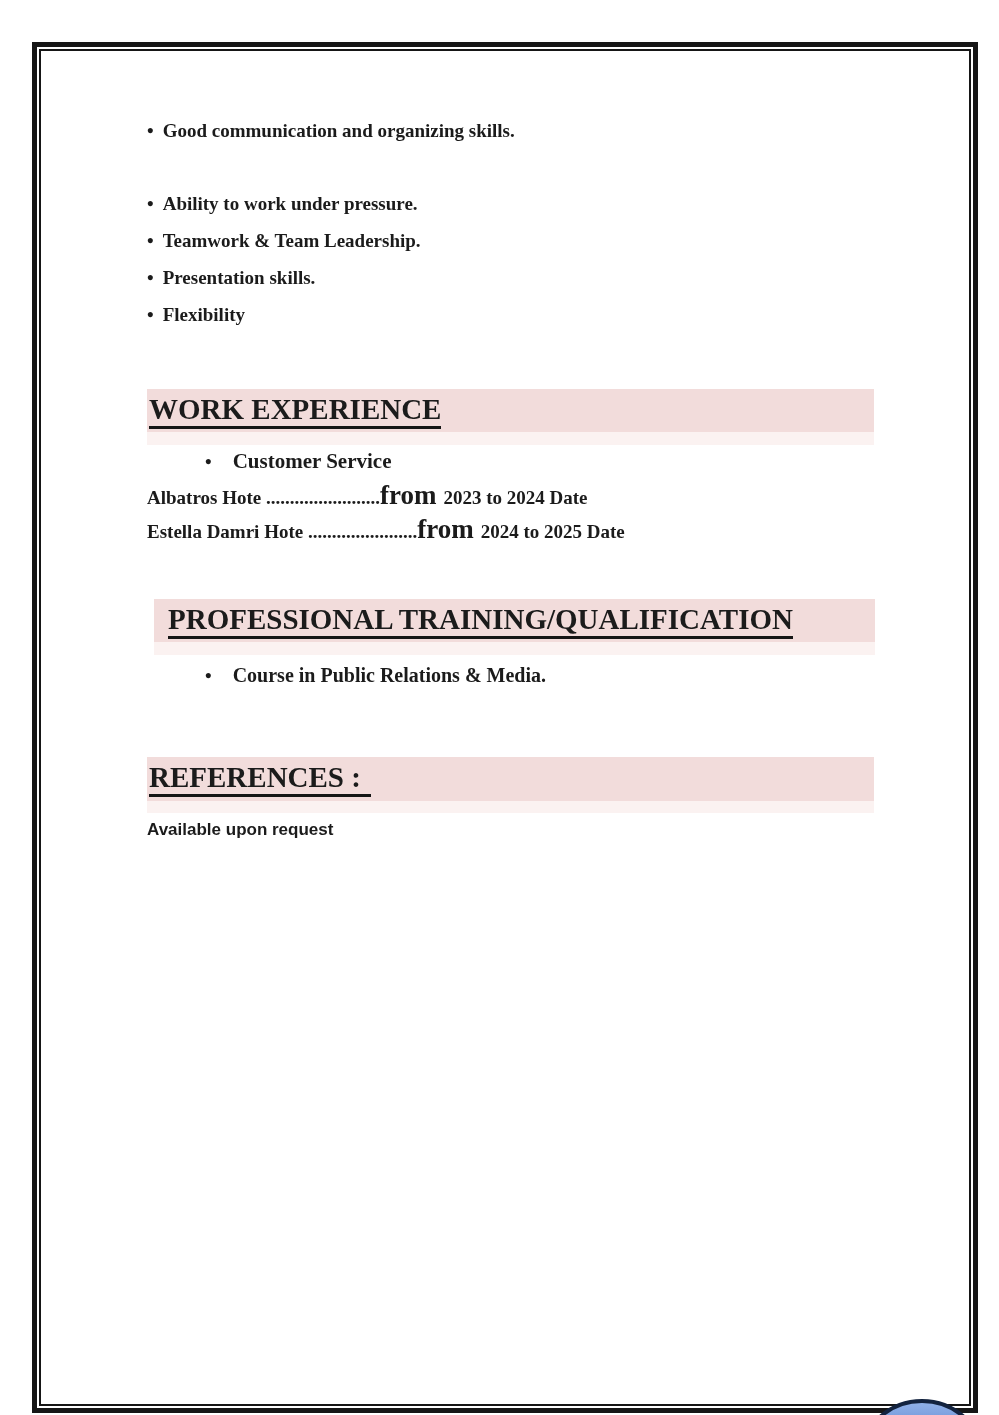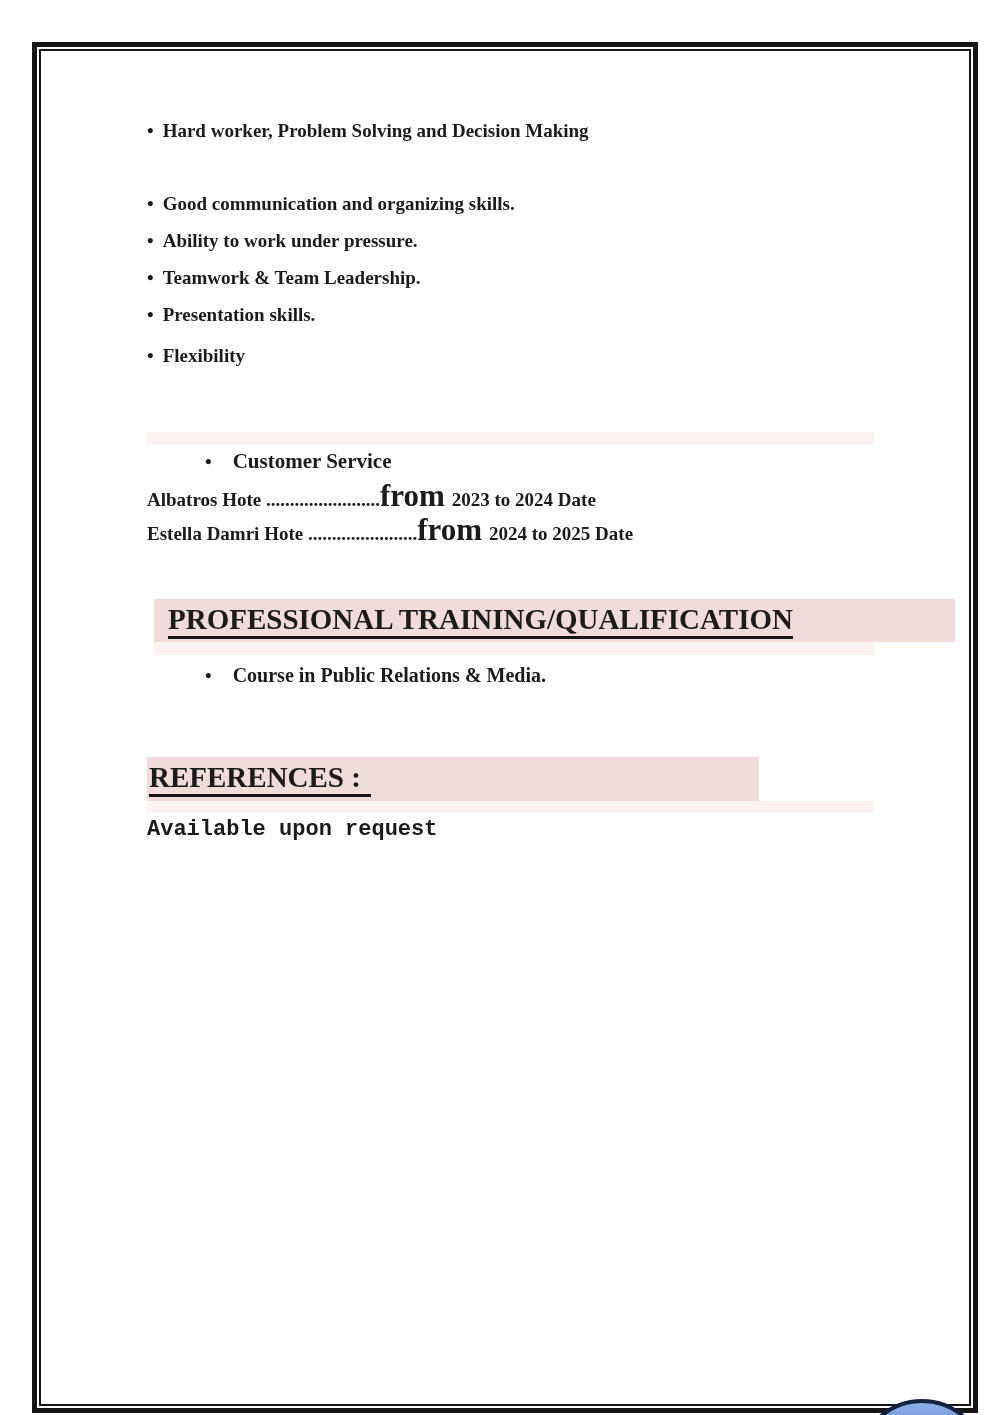--- a/index.html
+++ b/index.html
@@ -39,22 +39,22 @@
     background:#f2dcdb;
     display:flex;align-items:center;
     box-sizing:border-box;
   }
   .band .heading-text{
     font-weight:bold;font-size:29px;line-height:32px;
     border-bottom:3px solid #151515;padding-bottom:1px;
     white-space:nowrap;
   }
   .band-work{left:147px;top:389px;width:727px;padding-left:2px;}
-  .band-pro{left:154px;top:599px;width:801px;padding-left:14px;}
-  .band-ref{left:147px;top:757px;width:612px;height:44px;padding-left:2px;}
+  .band-pro{left:154px;top:599px;width:721px;padding-left:14px;}
+  .band-ref{left:147px;top:757px;width:727px;height:44px;padding-left:2px;}
   .band-ref .heading-text{padding-right:10px;}
   .band-shadow{
     position:absolute;background:#fbf2f1;
   }
   .shadow-work{left:147px;top:432px;width:727px;height:13px;}
   .shadow-pro{left:154px;top:642px;width:721px;height:13px;}
   .shadow-ref{left:147px;top:801px;width:727px;height:12px;}
   
   .sub-bullet{
     position:absolute;left:205px;
@@ -63,27 +63,27 @@
   .sub-bullet::before{content:"\2022";font-size:19px;margin-right:21px;}
   .role-bullet{top:448px;font-size:21px;line-height:26px;}
   .course-bullet{top:663px;font-size:20px;line-height:25px;}
   
   .entry{
     position:absolute;left:147px;
     font-weight:bold;font-size:19px;line-height:27px;white-space:nowrap;
   }
   .entry-1{top:482px;}
   .entry-2{top:516px;}
-  .entry .from-word{font-size:31px;}
+  .entry .from-word{font-size:27px;}
   .entry .period{margin-left:7px;}
   
   .ref-note{
     position:absolute;left:147px;top:819px;
-    font-family:Liberation Mono, monospace;
-    font-weight:bold;font-size:22px;line-height:21px;
+    font-family:Liberation Sans, sans-serif;
+    font-weight:bold;font-size:17px;line-height:21px;
   }
   
   .corner-ellipse{
     position:absolute;left:857px;top:1399px;width:130px;height:130px;
     border-radius:50%;
     border:4px solid #13233f;
     background:linear-gradient(180deg,#8fb0e8 0%,#5b83cd 30%,#2f55a0 100%);
     box-sizing:border-box;
     z-index:5;
   }
@@ -91,28 +91,30 @@
 </head>
 <body>
 
 <div class="page">
 
   <div class="frame-outer">
     <div class="frame-inner"></div>
   </div>
 
   <ul class="skills">
-    <li>Hard worker, Problem Solving and Decision Making</li>
     <li>Good communication and organizing skills.</li>
     <li>Ability to work under pressure.</li>
     <li>Teamwork &amp; Team Leadership.</li>
     <li>Presentation skills.</li>
     <li>Flexibility</li>
   </ul>
 
+  <div class="band band-work">
+    <span class="heading-text">WORK EXPERIENCE</span>
+  </div>
   <div class="band-shadow shadow-work"></div>
 
   <div class="sub-bullet role-bullet"><span>Customer Service</span></div>
 
   <div class="entry entry-1"><span>Albatros Hote ........................</span><span class="from-word">from</span><span class="period">2023 to 2024 Date</span></div>
 
   <div class="entry entry-2"><span>Estella Damri Hote .......................</span><span class="from-word">from</span><span class="period">2024 to 2025 Date</span></div>
 
   <div class="band band-pro">
     <span class="heading-text">PROFESSIONAL TRAINING/QUALIFICATION</span>

